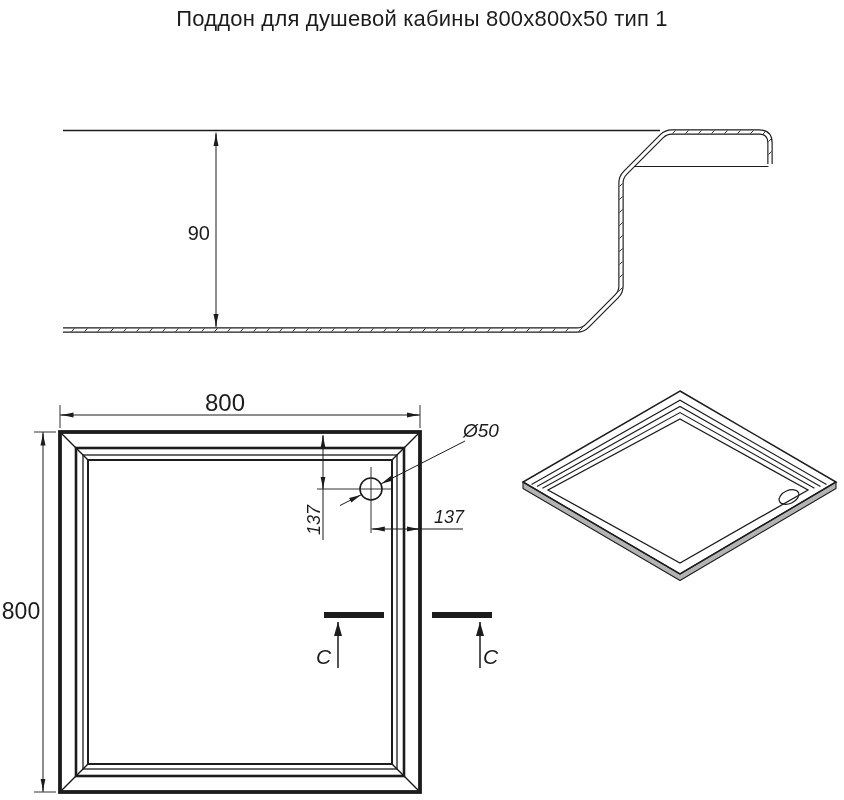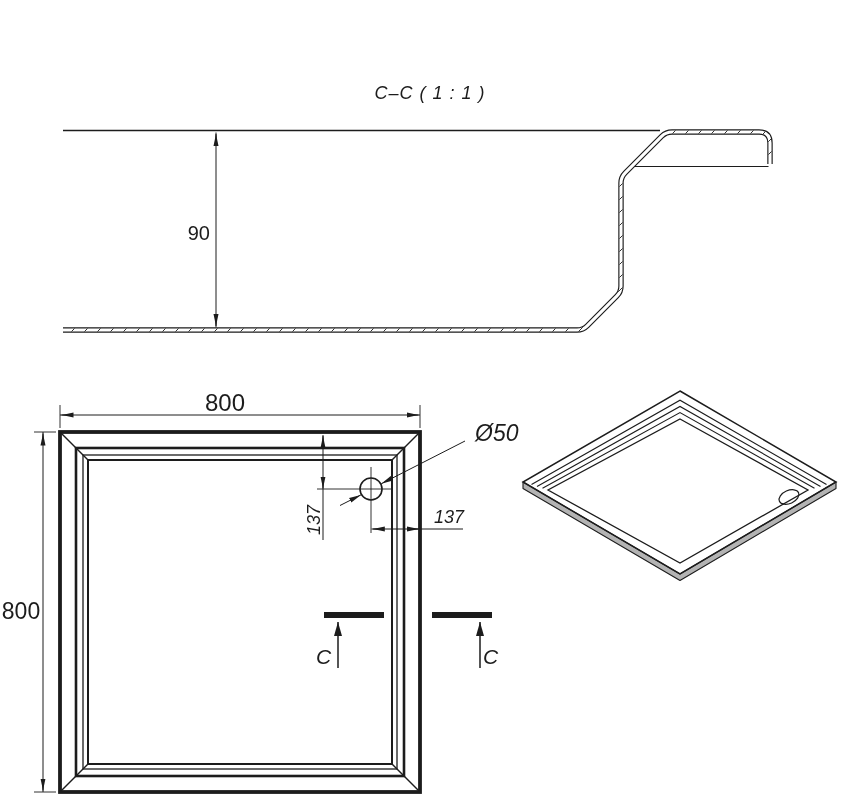--- a/index.html
+++ b/index.html
@@ -17,21 +17,21 @@
   }
   .drawing-svg{position:absolute;left:0;top:0;}
   .ln{stroke:var(--line);fill:none;}
   .label{position:absolute;white-space:nowrap;color:var(--line);}
   .title{left:0;right:0;top:6px;text-align:center;font-size:22px;letter-spacing:0.2px;}
   .cad{font-style:italic;}
   .cc-label{left:330px;top:83px;width:200px;text-align:center;font-size:18px;letter-spacing:1px;}
   .dim-50{left:168px;top:222px;width:42px;text-align:right;font-size:20px;}
   .dim-800-top{left:160px;top:389px;width:130px;text-align:center;font-size:24px;}
   .dim-800-left{left:0px;top:598px;width:42px;text-align:center;font-size:23px;}
-  .drain-dia{left:463px;top:420px;font-size:23px;margin-left:12px;}
+  .drain-dia{left:463px;top:420px;font-size:19px;}
   .dim-137-h{left:434px;top:507px;font-size:18px;}
   .dim-137-v{left:294px;top:510px;width:40px;height:20px;text-align:center;font-size:18px;
              transform:rotate(-90deg);transform-origin:center;}
   .c-left{left:316px;top:645px;font-size:21px;}
   .c-right{left:483px;top:645px;font-size:21px;}
 </style>
 </head>
 <body>
 
 <div class="sheet">
@@ -144,21 +144,21 @@
         <path class="ln" d="M537,486.4 L680,406.4 L820.5,486.4"></path>
         <path class="ln" d="M542.5,488.2 L680,412.6 L814.5,488.2"></path>
       </g>
 
       <path class="ln" d="M680,419 L808,490 L680,563 L548,490 Z" stroke-width="1.3"></path>
 
       <ellipse class="ln" cx="789" cy="497" rx="10.5" ry="6.5" stroke-width="1.2" transform="rotate(-24 789 497)"></ellipse>
     </g>
   </svg>
 
-  <div class="label cad cc-label">C–C ( 1 : 1 )</div>
+  <div class="label title">Поддон для душевой кабины 800х800х50 тип 1</div>
   <div class="label dim-50">90</div>
   <div class="label dim-800-top">800</div>
   <div class="label dim-800-left">800</div>
   <div class="label cad drain-dia">Ø50</div>
   <div class="label cad dim-137-h">137</div>
   <div class="label cad dim-137-v">137</div>
   <div class="label cad c-left">C</div>
   <div class="label cad c-right">C</div>
 </div>
 

